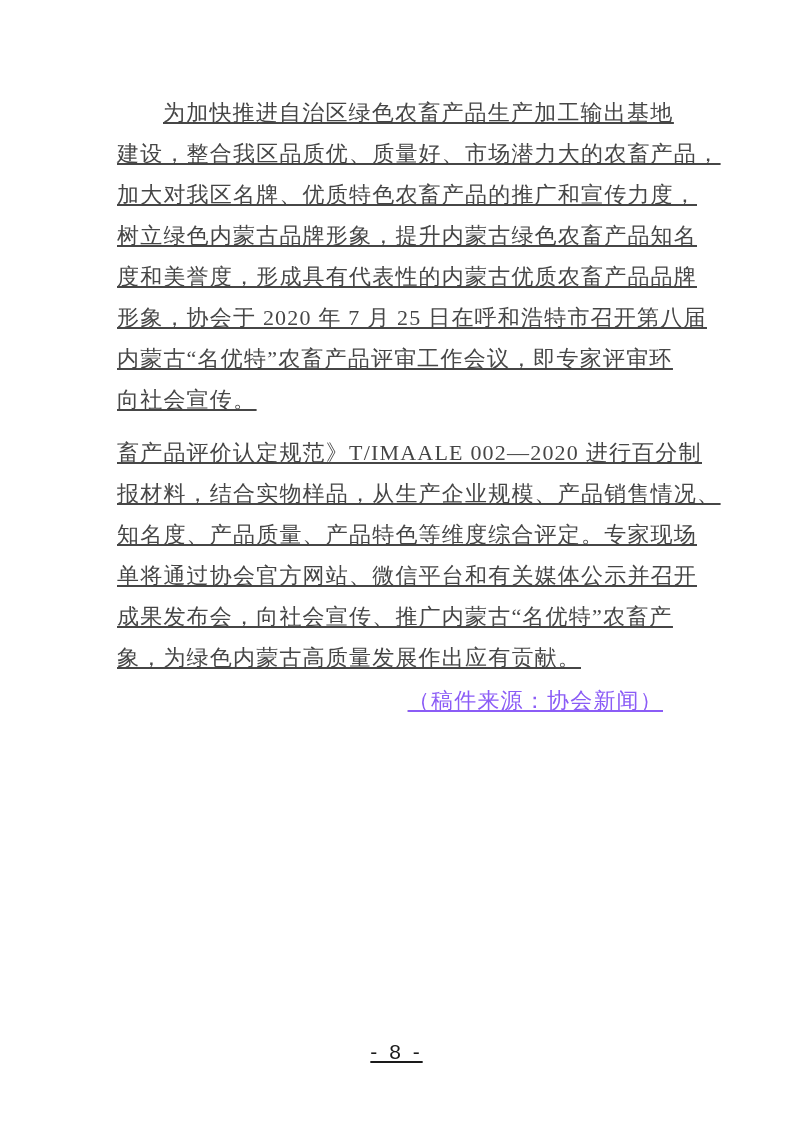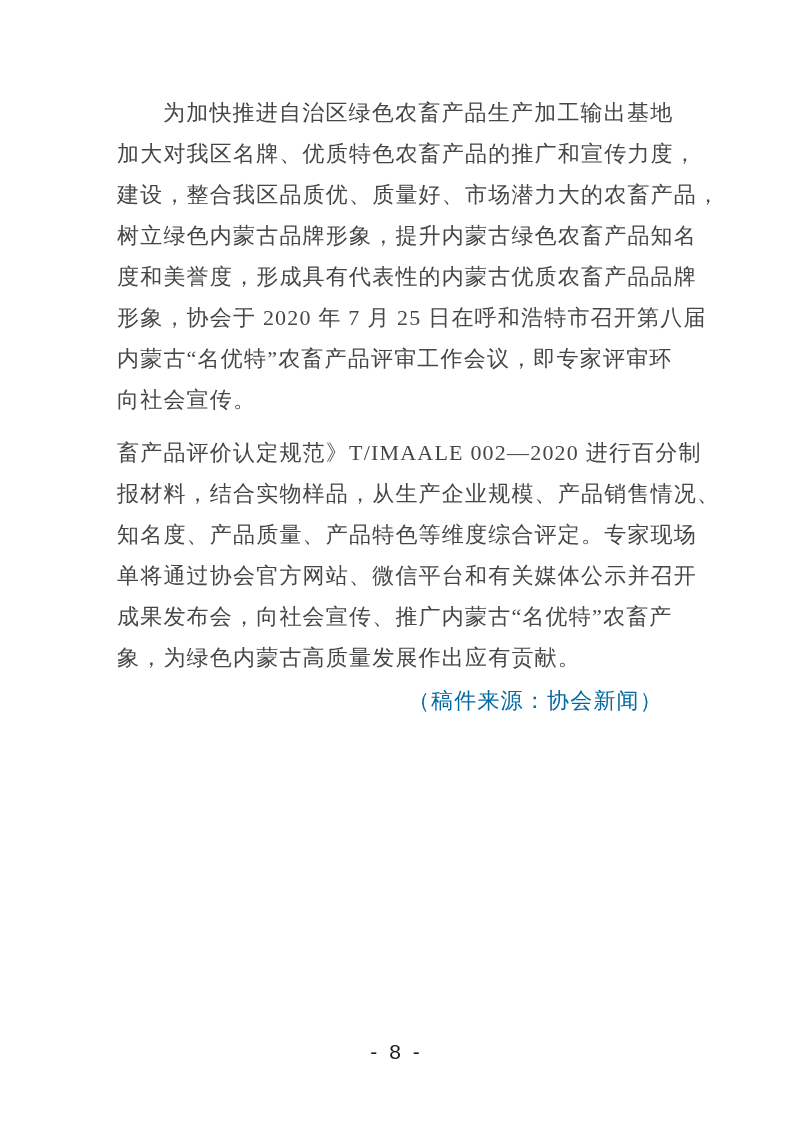--- a/index.html
+++ b/index.html
@@ -1,15 +1,15 @@
 <!DOCTYPE html>
 <html><head>
 <meta charset="utf-8">
 <style>
-  * { margin: 0; padding: 0; box-sizing: border-box; }
+  * { margin: 0; padding: 0; box-sizing: border-box; text-decoration: underline; }
   html, body { background: #ffffff; }
   body {
     font-family: "Liberation Serif", "DejaVu Serif", serif;
     width: 793px;
     height: 1122px;
     overflow: hidden;
   }
   .page {
     position: relative;
     width: 793px;
@@ -37,21 +37,21 @@
     margin-top: 12px;
   }
   .source-line {
     height: 41px;
     line-height: 41px;
     margin-top: 2px;
     font-size: 22px;
     letter-spacing: 1.2px;
     text-align: right;
     padding-right: 14px;
-    color: #0369a1;
+    color: #8b5cf6;
     white-space: nowrap;
   }
   .page-number {
     position: absolute;
     top: 1040px;
     left: 0;
     width: 793px;
     text-align: center;
     font-size: 21px;
     letter-spacing: 3px;
@@ -61,22 +61,22 @@
 </style>
 </head>
 <body>
 
 <div class="page">
   <div class="doc-body">
 
     <div id="paragraphs-container">
         <div class="paragraph">
           <div class="text-line first-line">为加快推进自治区绿色农畜产品生产加工输出基地</div>
+          <div class="text-line">建设，整合我区品质优、质量好、市场潜力大的农畜产品，</div>
           <div class="text-line">加大对我区名牌、优质特色农畜产品的推广和宣传力度，</div>
-          <div class="text-line">建设，整合我区品质优、质量好、市场潜力大的农畜产品，</div>
           <div class="text-line">树立绿色内蒙古品牌形象，提升内蒙古绿色农畜产品知名</div>
           <div class="text-line">度和美誉度，形成具有代表性的内蒙古优质农畜产品品牌</div>
           <div class="text-line">形象，协会于 2020 年 7 月 25 日在呼和浩特市召开第八届</div>
           <div class="text-line">内蒙古“名优特”农畜产品评审工作会议，即专家评审环</div>
           <div class="text-line">向社会宣传。</div>
         </div>
         <div class="paragraph para-gap">
           <div class="text-line">畜产品评价认定规范》T/IMAALE 002—2020 进行百分制</div>
           <div class="text-line">报材料，结合实物样品，从生产企业规模、产品销售情况、</div>
           <div class="text-line">知名度、产品质量、产品特色等维度综合评定。专家现场</div>

